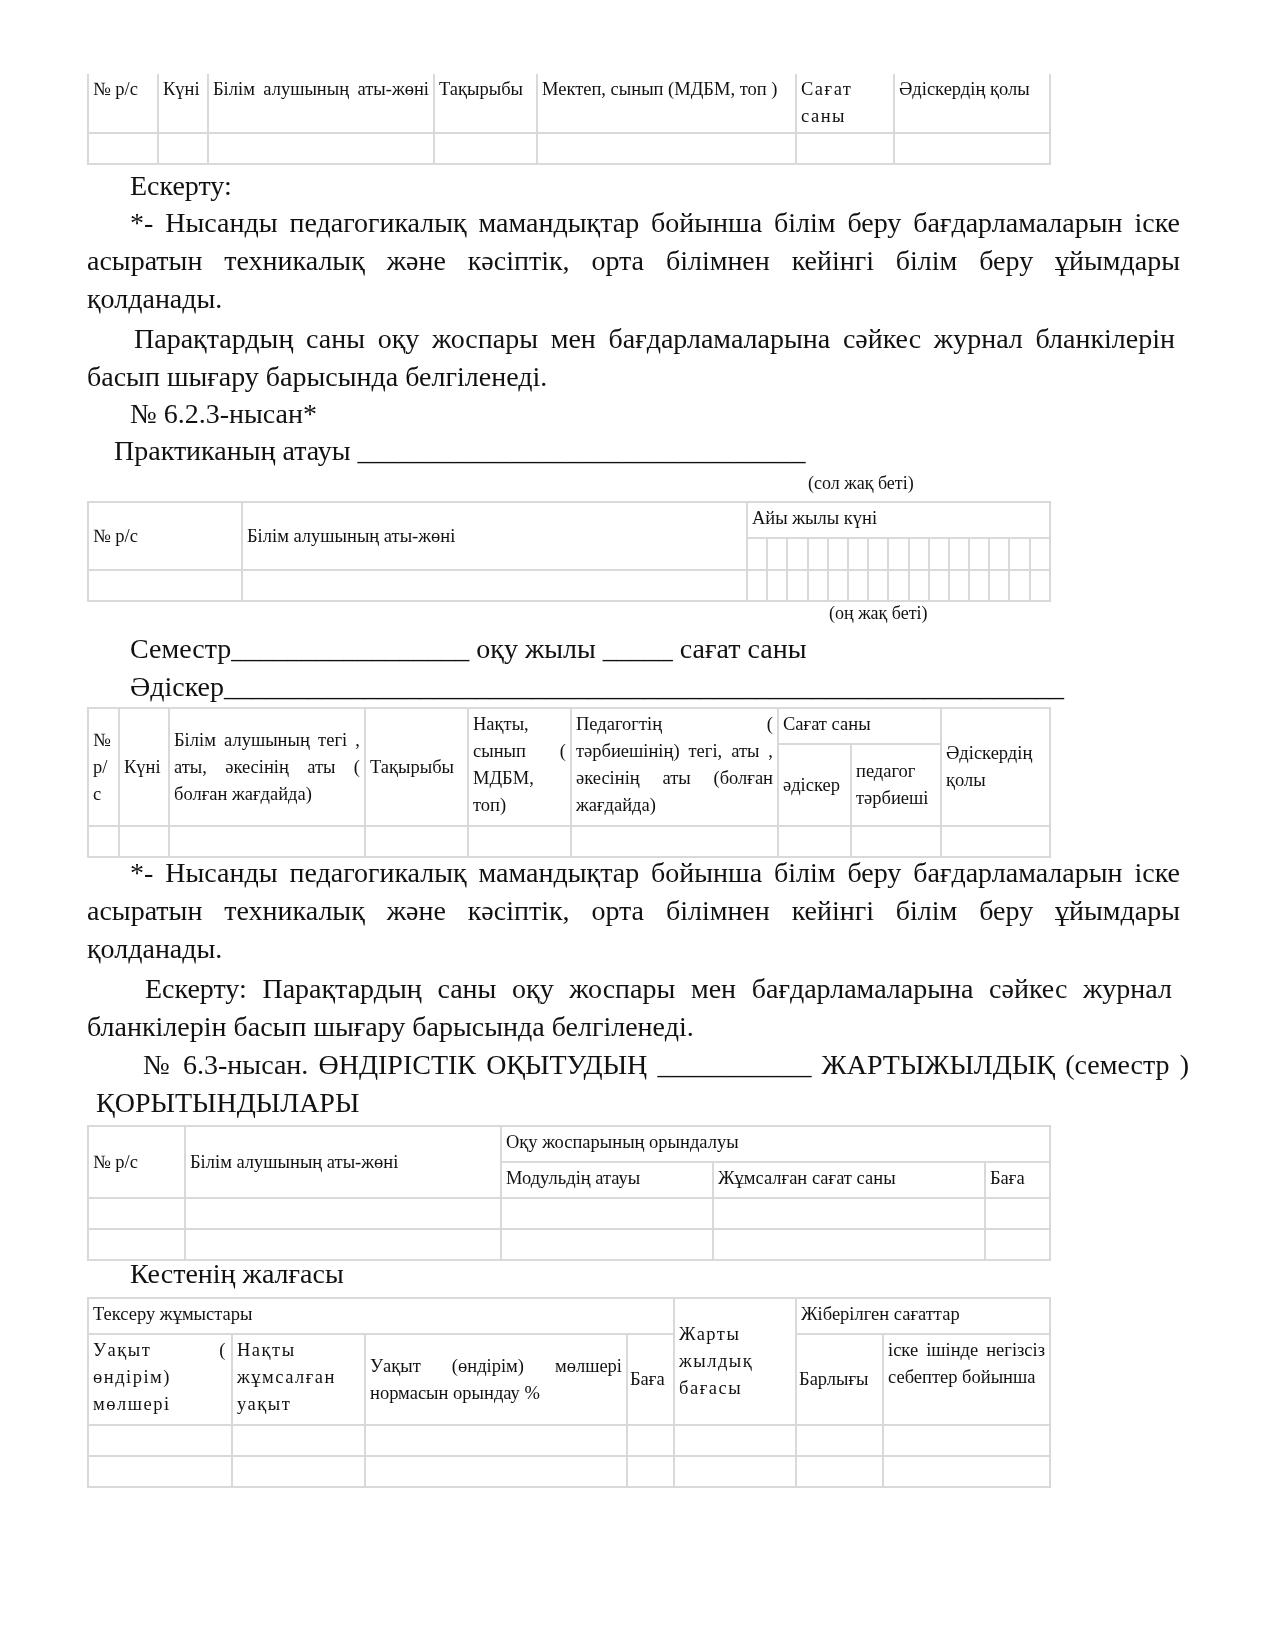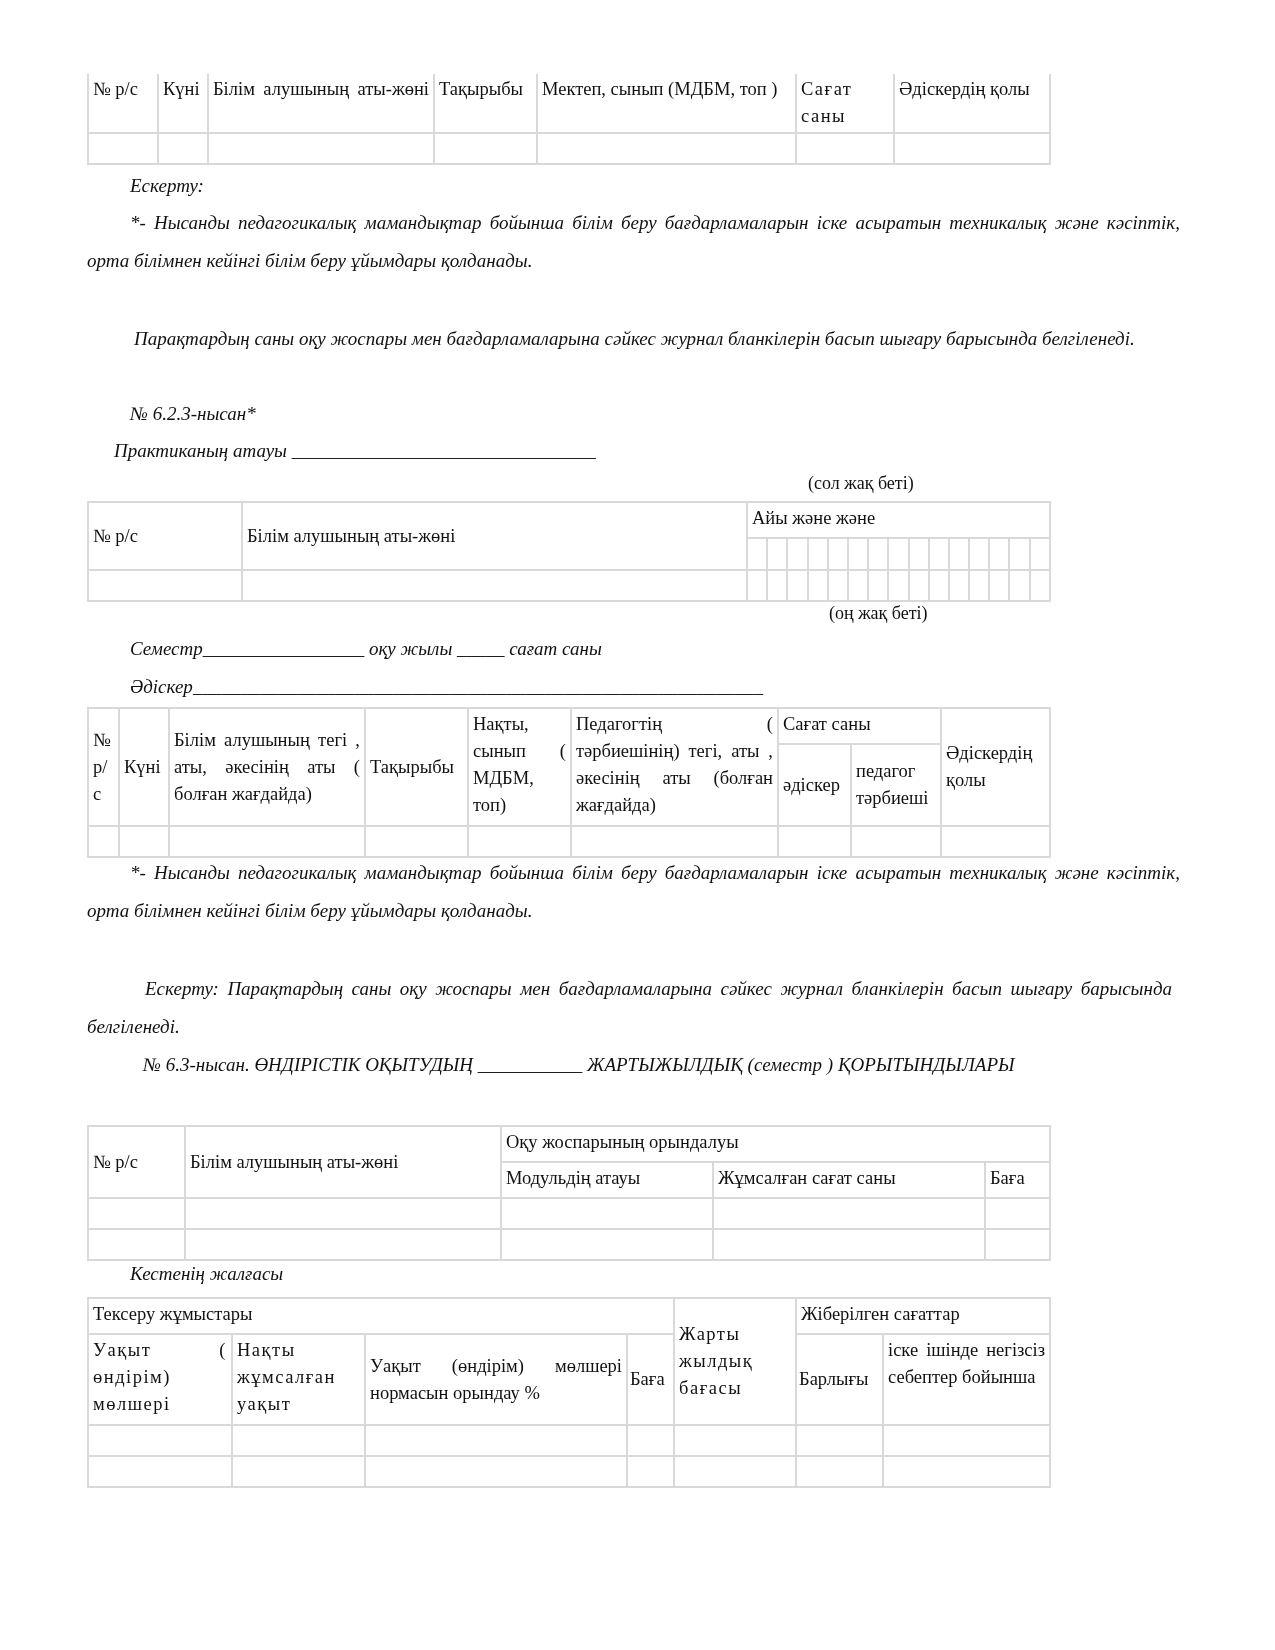--- a/index.html
+++ b/index.html
@@ -1,18 +1,18 @@
 <!DOCTYPE html>
 <html><head>
 <meta charset="utf-8">
 <style>
   html, body { margin:0; padding:0; background:#fff; }
   body { width:1275px; height:1650px; position:relative; overflow:hidden;
          font-family:"Liberation Serif","DejaVu Serif",serif; color:#111; }
-  .p { position:absolute; font-size:19px; line-height:38px; white-space:nowrap;font-style:italic; }
+  .p { position:absolute; font-size:28px; line-height:38px; white-space:nowrap; }
   .just { white-space:normal; text-align:justify; text-align-last:left; }
   .small { position:absolute; font-size:18px; white-space:nowrap; }
   table.t { position:absolute; border-collapse:collapse; table-layout:fixed; font-size:18.5px; line-height:27px; }
   table.t td { border:2px solid #d9d9d9; padding:2px 4px; vertical-align:top; overflow:hidden; }
   table.t td.mid { vertical-align:middle; }
   table.first td { border-top:none; }
   .jt { text-align:justify; text-align-last:justify; }
   .jl { text-align:justify; }
   .sp { letter-spacing:1.5px; }
 </style>
@@ -79,21 +79,21 @@
     <col style="width:20.2px">
       <col style="width:20.2px">
       <col style="width:20.2px">
       <col style="width:20.2px">
       <col style="width:20px">
   </colgroup>
   <tbody>
       <tr style="height:36px">
     <td rowspan="2" class="mid">№ р/с</td>
     <td rowspan="2" class="mid">Білім алушының аты-жөні</td>
-    <td colspan="15">Айы және және</td>
+    <td colspan="15">Айы жылы күні</td>
   </tr>
   <tr style="height:32px">
     <td></td>
         <td></td>
         <td></td>
         <td></td>
         <td></td>
     <td></td>
         <td></td>
         <td></td>

